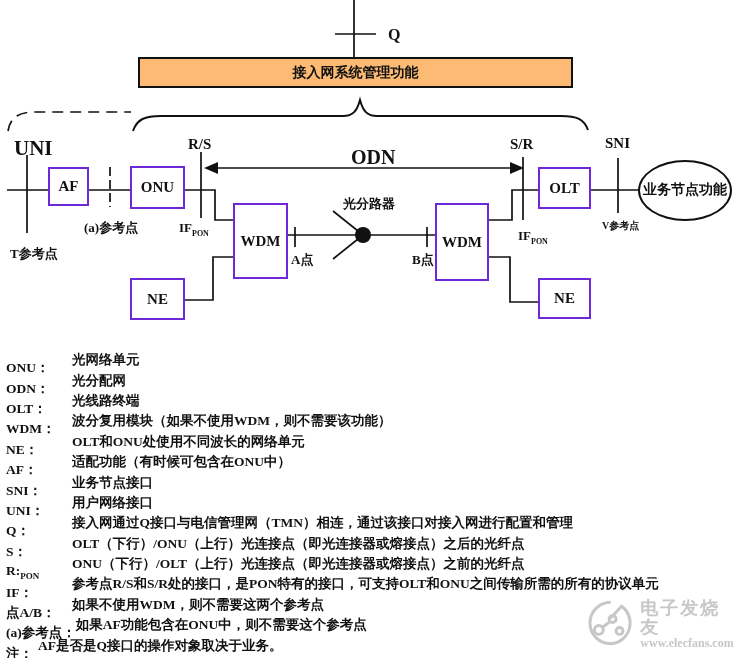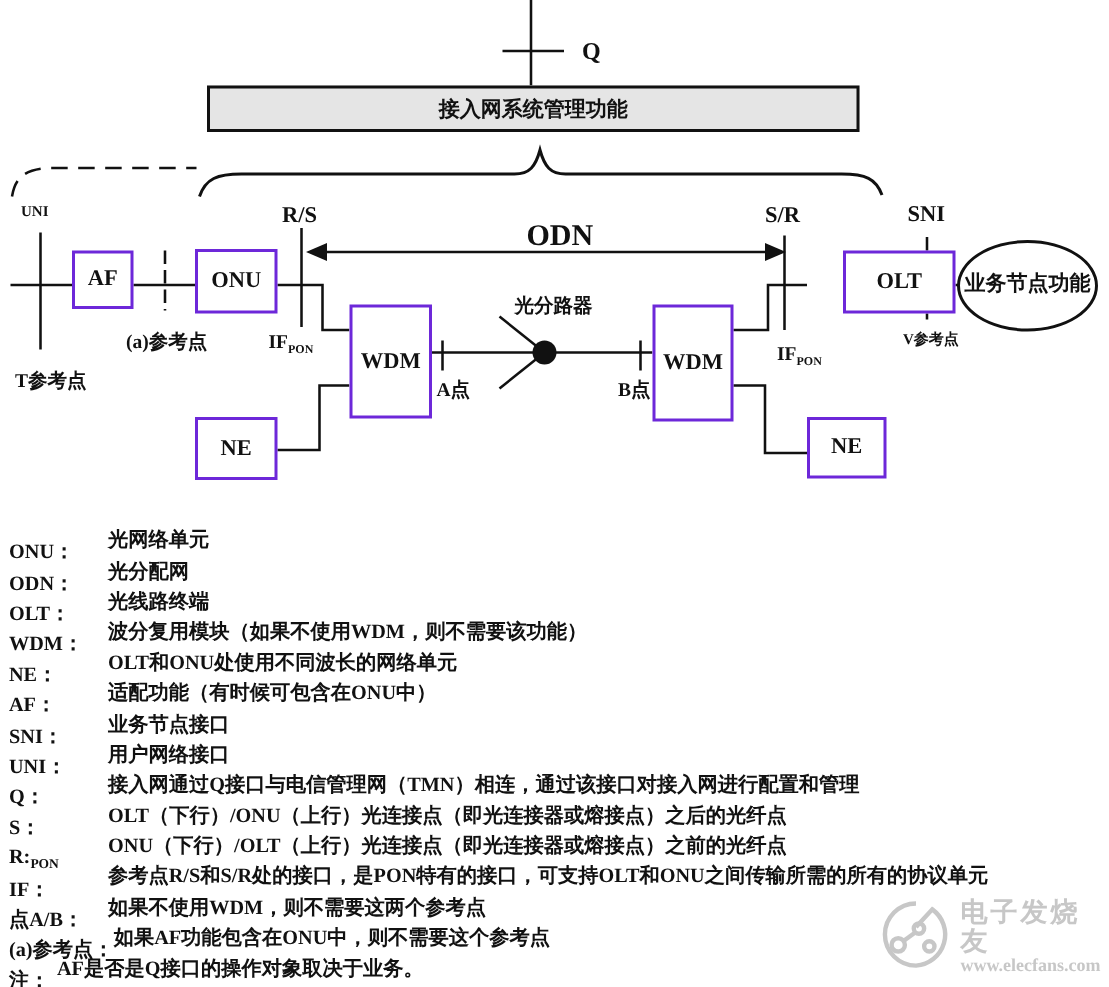--- a/index.html
+++ b/index.html
@@ -7,21 +7,21 @@
          font-family:"Liberation Serif",serif;color:#111;}
   svg.wires{position:absolute;left:0;top:0;}
   .lbl{position:absolute;font-weight:bold;color:#111;white-space:nowrap;
        font-family:"Liberation Serif",serif;}
   .lbl sub{font-size:8px;font-weight:bold;}
   .box{position:absolute;border:2px solid #6d28d9;background:#fff;display:flex;
        align-items:center;justify-content:center;font-weight:bold;color:#111;
        font-family:"Liberation Serif",serif;box-sizing:border-box;}
   .mgmt{position:absolute;left:138px;top:57px;width:435px;height:31px;border:2px solid #111;
         display:flex;align-items:center;justify-content:center;font-weight:bold;
-        font-size:14px;box-sizing:border-box;background:#e5e5e5;}
+        font-size:14px;box-sizing:border-box;background:#fdba74;}
   .ellipse{position:absolute;left:638px;top:160px;width:94px;height:61px;border:2px solid #111;
            border-radius:50%;display:flex;flex-direction:row;align-items:center;
            justify-content:center;font-weight:bold;font-size:14px;line-height:1.15;
            box-sizing:border-box;background:#fff;}
   .legend{position:absolute;left:6px;top:350px;width:731px;}
   .lrow{display:flex;align-items:center;height:20.4px;font-weight:bold;font-size:13.5px;
         white-space:nowrap;font-family:"Liberation Serif",serif;}
   .lrow .term{min-width:66px;margin-top:16px;}
   .lrow .term sub{font-size:9px;}
   .lrow.inline .term{min-width:0;margin-right:5px;}
@@ -77,21 +77,21 @@
     <g fill="#111" stroke="none">
       <polygon points="204,168 218,162 218,174"></polygon>
       <polygon points="524,168 510,162 510,174"></polygon>
       <circle cx="363" cy="235" r="8"></circle>
     </g>
   </svg>
 
   <div class="lbl" style="left:388px;top:26px;font-size:16px;">Q</div>
   <div class="mgmt">接入网系统管理功能</div>
 
-  <div class="lbl" style="left:14px;top:136px;font-size:10px;">UNI</div>
+  <div class="lbl" style="left:14px;top:136px;font-size:21px;">UNI</div>
   <div class="lbl" style="left:188px;top:136px;font-size:15px;">R/S</div>
   <div class="lbl" style="left:351px;top:146px;font-size:20px;">ODN</div>
   <div class="lbl" style="left:510px;top:136px;font-size:15px;">S/R</div>
   <div class="lbl" style="left:605px;top:135px;font-size:15px;">SNI</div>
   <div class="lbl" style="left:10px;top:245px;font-size:13px;">T参考点</div>
   <div class="lbl" style="left:84px;top:219px;font-size:13px;">(a)参考点</div>
   <div class="lbl" style="left:179px;top:220px;font-size:13px;">
     <span>IF</span><sub>PON</sub>
   </div>
   <div class="lbl" style="left:343px;top:195px;font-size:13px;">光分路器</div>
@@ -101,21 +101,21 @@
     <span>IF</span><sub>PON</sub>
   </div>
   <div class="lbl" style="left:602px;top:219px;font-size:10px;">V参考点</div>
 
   <div class="box" style="left:48px;top:167px;width:41px;height:39px;font-size:15px;">AF</div>
   <div class="box" style="left:130px;top:166px;width:55px;height:43px;font-size:15px;">ONU</div>
   <div class="box" style="left:233px;top:203px;width:55px;height:76px;font-size:15px;">WDM</div>
   <div class="box" style="left:435px;top:203px;width:54px;height:78px;font-size:15px;">WDM</div>
   <div class="box" style="left:130px;top:278px;width:55px;height:42px;font-size:15px;">NE</div>
   <div class="box" style="left:538px;top:278px;width:53px;height:41px;font-size:15px;">NE</div>
-  <div class="box" style="left:562px;top:167px;width:75px;height:42px;font-size:15px;">OLT</div>
+  <div class="box" style="left:538px;top:167px;width:53px;height:42px;font-size:15px;">OLT</div>
   <div class="ellipse">
     <span>业务节点</span>
     <span>功能</span>
   </div>
 
   <div class="legend">
     <div class="lrow">
         <span class="term"><span>ONU：</span></span>
         <span class="desc">光网络单元</span>
       </div>

